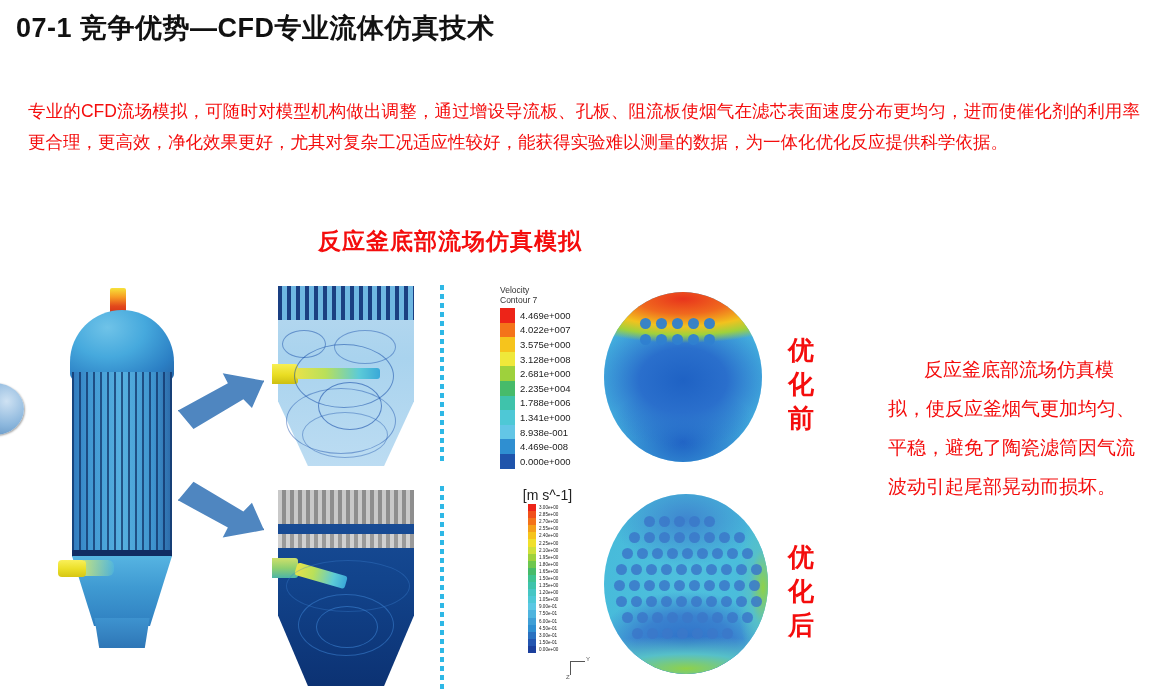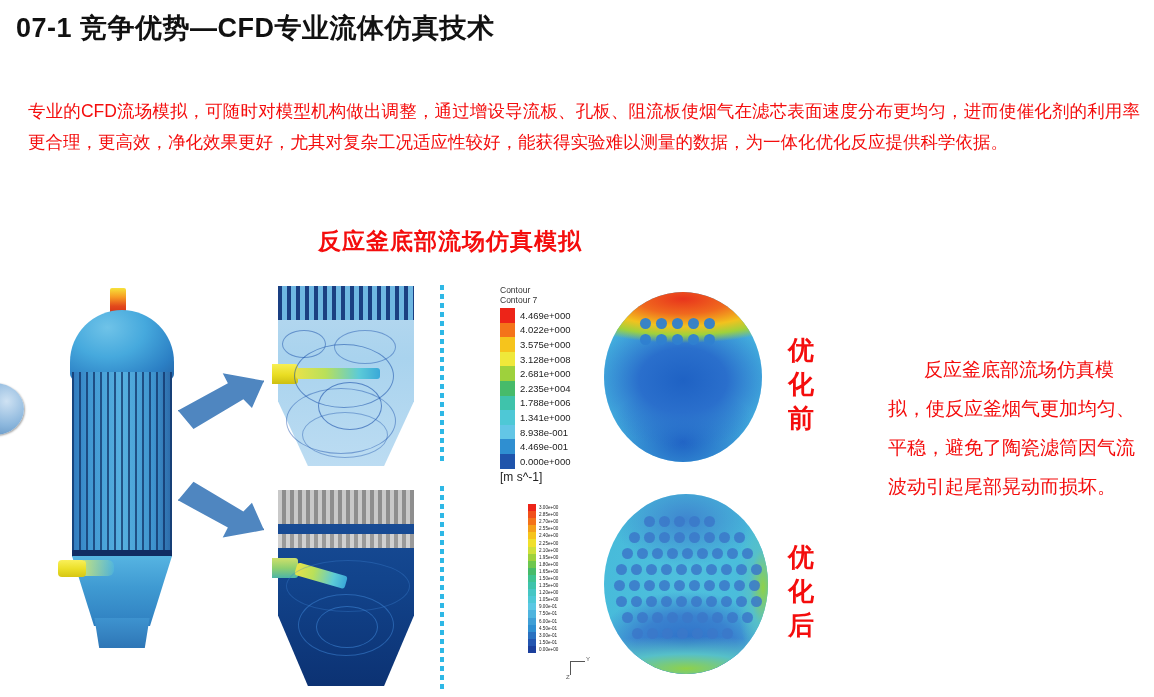--- a/index.html
+++ b/index.html
@@ -168,21 +168,21 @@
   .legend { position:absolute; }
   #legend-velocity { left:500px; top:286px; width:95px; }
   #legend-velocity .legend-title {
     font-size:8.5px; color:#333; line-height:9.5px; margin-bottom:3px;
   }
   #legend-velocity .legend-row { display:flex; align-items:center; height:14.6px; }
   #legend-velocity .legend-swatch { width:15px; height:14.6px; flex:0 0 15px; }
   #legend-velocity .legend-label {
     font-size:9.5px; color:#222; margin-left:5px; white-space:nowrap;
   }
-  #legend-velocity .legend-units { font-size:12px; color:#222; margin-top:1px; }
+  #legend-velocity .legend-units { font-size:14px; color:#222; margin-top:18px;text-align:center; }
 
   #legend-velocity2 { left:528px; top:504px; width:62px; }
   #legend-velocity2 .legend-row { display:flex; align-items:center; height:7.1px; }
   #legend-velocity2 .legend-swatch { width:8px; height:7.1px; flex:0 0 8px; }
   #legend-velocity2 .legend-label {
     font-size:4.6px; color:#222; margin-left:3px; white-space:nowrap;
   }
 
   #axis-triad {
     position:absolute; left:566px; top:652px;
@@ -285,31 +285,31 @@
   <div class="sl-band"></div>
   <div class="sl-inlet-pipe" style="top:68px;"></div>
   <div class="sl-jet" style="left:24px;top:72px;width:52px;height:13px;transform:rotate(16deg);transform-origin:left center;"></div>
   <div class="sl-swirl" style="left:26px;top:104px;width:96px;height:62px;border-width:1px;border-color:rgba(60,130,210,0.55);"></div>
   <div class="sl-swirl" style="left:44px;top:116px;width:62px;height:42px;border-width:1px;border-color:rgba(60,130,210,0.6);"></div>
   <div class="sl-swirl" style="left:14px;top:70px;width:124px;height:52px;border-width:1px;border-color:rgba(60,130,210,0.35);"></div>
 </div>
 
 <div class="legend" id="legend-velocity">
   <div class="legend-title">
-    <div>Contour</div>
+    <div>Velocity</div>
     <div>Contour 7</div>
   </div>
   <div id="legend-velocity-rows">
       <div class="legend-row">
         <div class="legend-swatch" style="background: rgb(237, 36, 24);"></div>
         <div class="legend-label">4.469e+000</div>
       </div>
       <div class="legend-row">
         <div class="legend-swatch" style="background: rgb(244, 115, 26);"></div>
-        <div class="legend-label">4.022e+000</div>
+        <div class="legend-label">4.022e+007</div>
       </div>
       <div class="legend-row">
         <div class="legend-swatch" style="background: rgb(246, 196, 28);"></div>
         <div class="legend-label">3.575e+000</div>
       </div>
       <div class="legend-row">
         <div class="legend-swatch" style="background: rgb(239, 232, 58);"></div>
         <div class="legend-label">3.128e+008</div>
       </div>
       <div class="legend-row">
@@ -327,21 +327,21 @@
       <div class="legend-row">
         <div class="legend-swatch" style="background: rgb(78, 200, 214);"></div>
         <div class="legend-label">1.341e+000</div>
       </div>
       <div class="legend-row">
         <div class="legend-swatch" style="background: rgb(99, 198, 230);"></div>
         <div class="legend-label">8.938e-001</div>
       </div>
       <div class="legend-row">
         <div class="legend-swatch" style="background: rgb(47, 143, 209);"></div>
-        <div class="legend-label">4.469e-001</div>
+        <div class="legend-label">4.469e-008</div>
       </div>
       <div class="legend-row">
         <div class="legend-swatch" style="background: rgb(31, 84, 171);"></div>
         <div class="legend-label">0.000e+000</div>
       </div>
     </div>
   <div class="legend-units">[m s^-1]</div>
 </div>
 
 <div class="legend" id="legend-velocity2">

